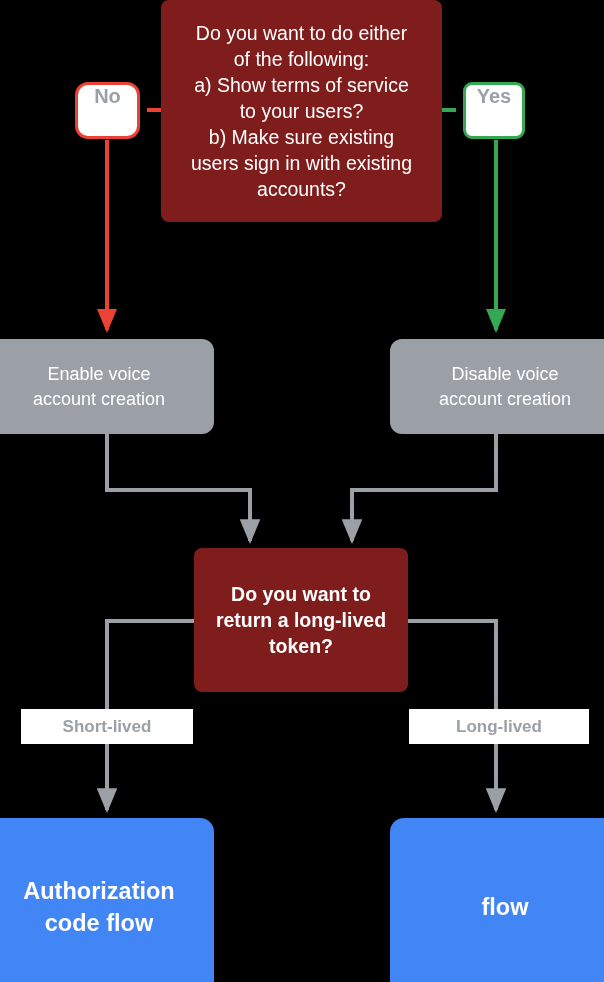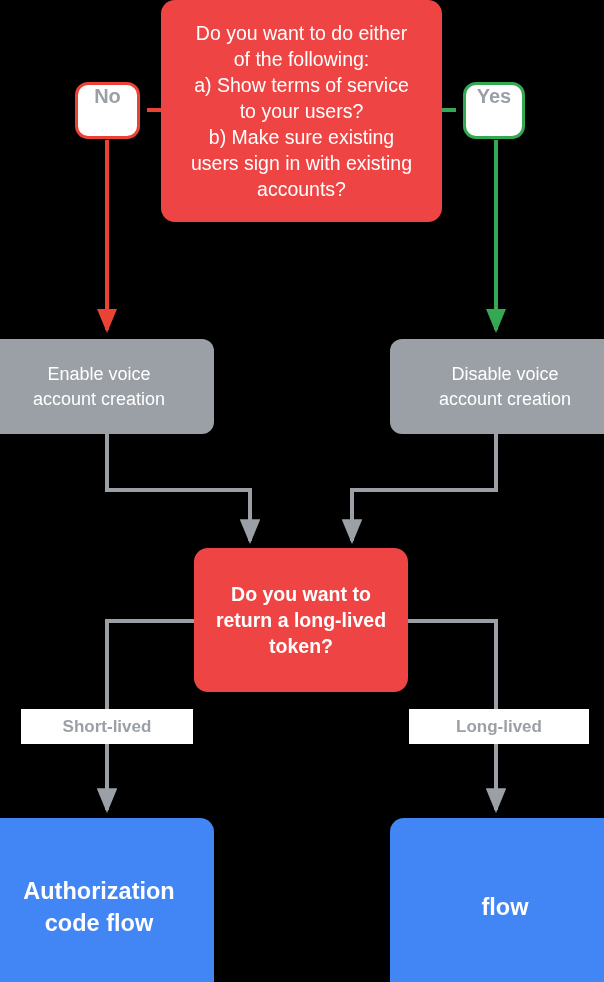--- a/index.html
+++ b/index.html
@@ -20,22 +20,22 @@
   .node {
     position: absolute;
     box-sizing: border-box;
     display: flex;
     align-items: center;
     justify-content: center;
     text-align: center;
   }
 
   .decision {
-    background: #ef4444;
-    border-radius: 14px;
+    background: #7f1d1d;
+    border-radius: 8px;
     color: #ffffff;
     font-size: 19.5px;
     line-height: 26px;
     padding: 6px 14px;
     z-index: 3;
   }
 
   .process {
     background: #9aa0a6;
     border-radius: 12px;
@@ -143,21 +143,21 @@
       <div>b) Make sure existing</div>
       <div>users sign in with existing</div>
       <div>accounts?</div>
     </div>
   </div>
 
   <div class="pill pill-no" style="left:75px; top:82px; width:65px; height:57px;">
     <span>No</span>
   </div>
 
-  <div class="pill pill-yes" style="left:463px; top:82px; width:62px; height:57px;">
+  <div class="pill pill-yes" style="left:463px; top:82px; width:62px; height:57px;border-radius:9px;">
     <span>Yes</span>
   </div>
 
   <div class="node process" style="left:-16px; top:339px; width:230px; height:95px;">
     <div>
       <div>Enable voice</div>
       <div>account creation</div>
     </div>
   </div>
 

